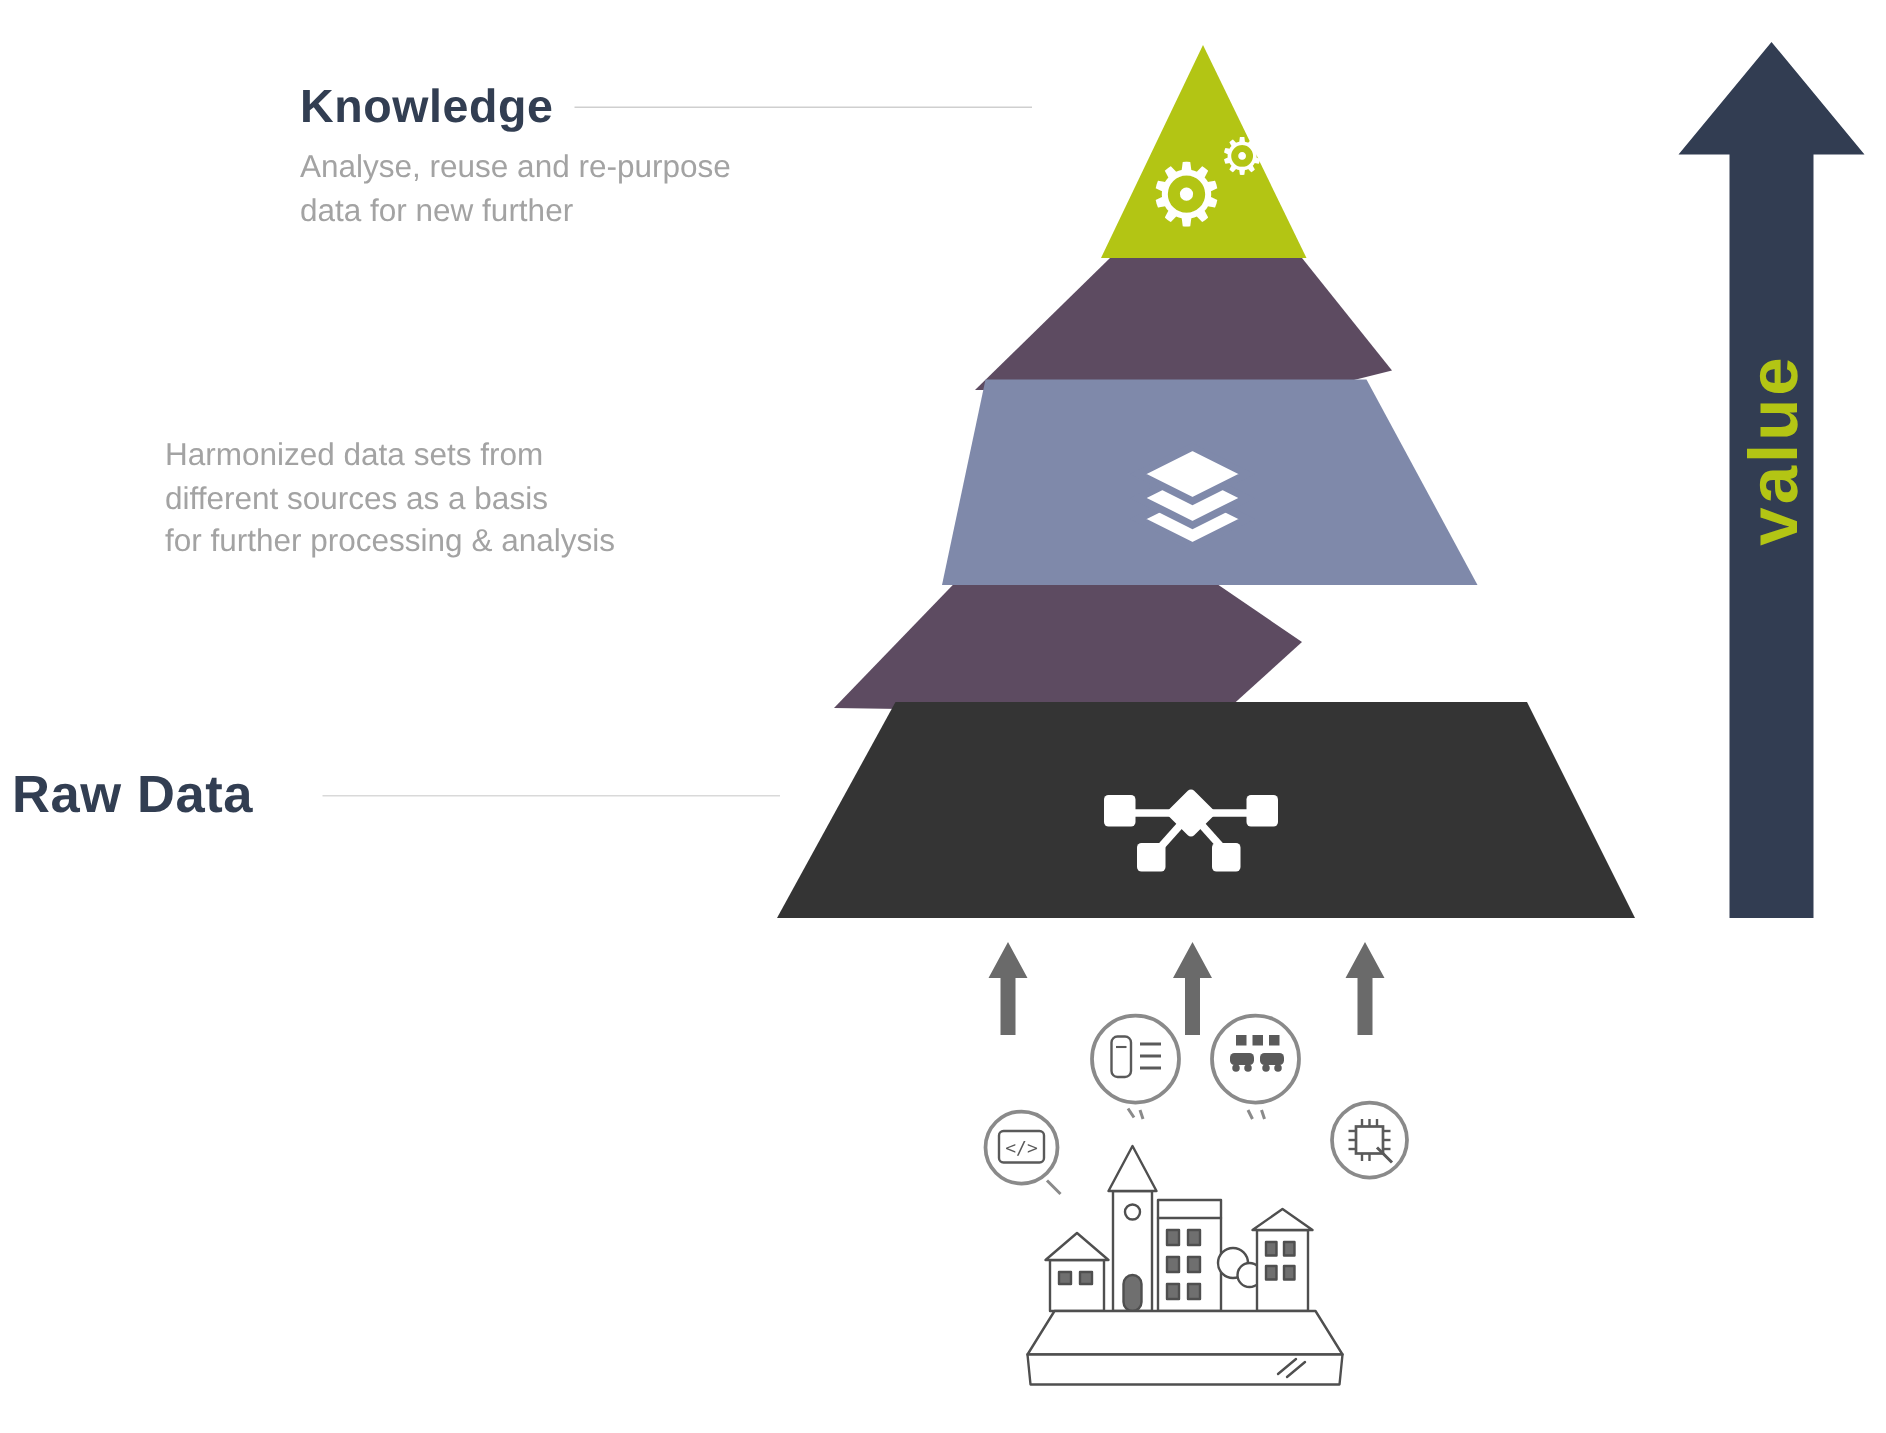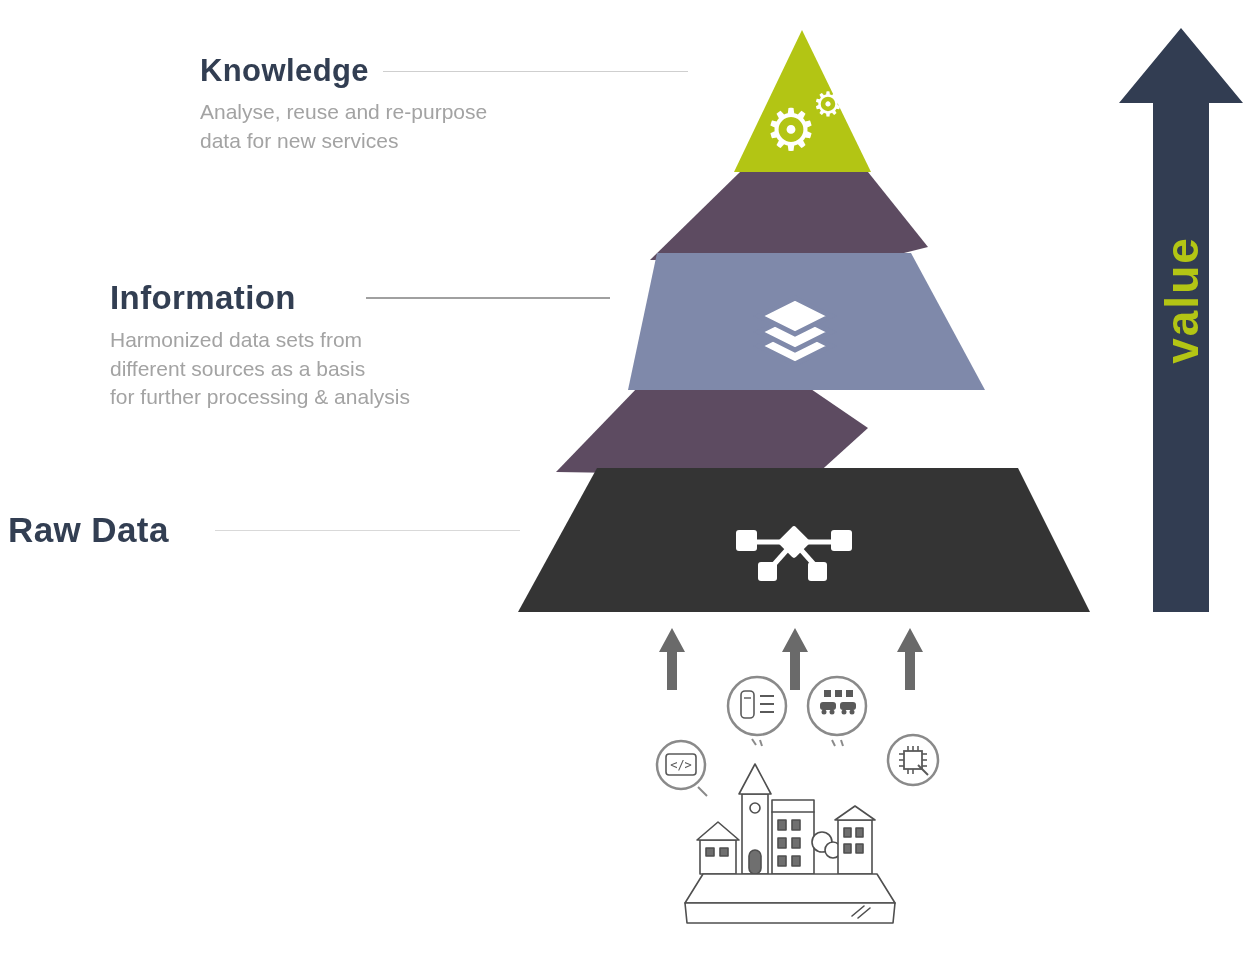--- a/index.html
+++ b/index.html
@@ -28,28 +28,24 @@
 <body>
 
 <div class="canvas">
 
   <div class="label-block k">
     <div class="heading-row">
       <h2 class="heading">Knowledge</h2>
       <div class="rule rule-k"></div>
     </div>
     <p class="desc">Analyse, reuse and re-purpose
-data for new services</p>
+data for new further</p>
   </div>
 
   <div class="label-block i">
-    <div class="heading-row">
-      <h2 class="heading">Information</h2>
-      <div class="rule rule-i"></div>
-    </div>
     <p class="desc">Harmonized data sets from
 different sources as a basis
 for further processing &amp; analysis</p>
   </div>
 
   <div class="label-block r">
     <div class="heading-row">
       <h2 class="heading">Raw Data</h2>
       <div class="rule rule-r"></div>
     </div>

